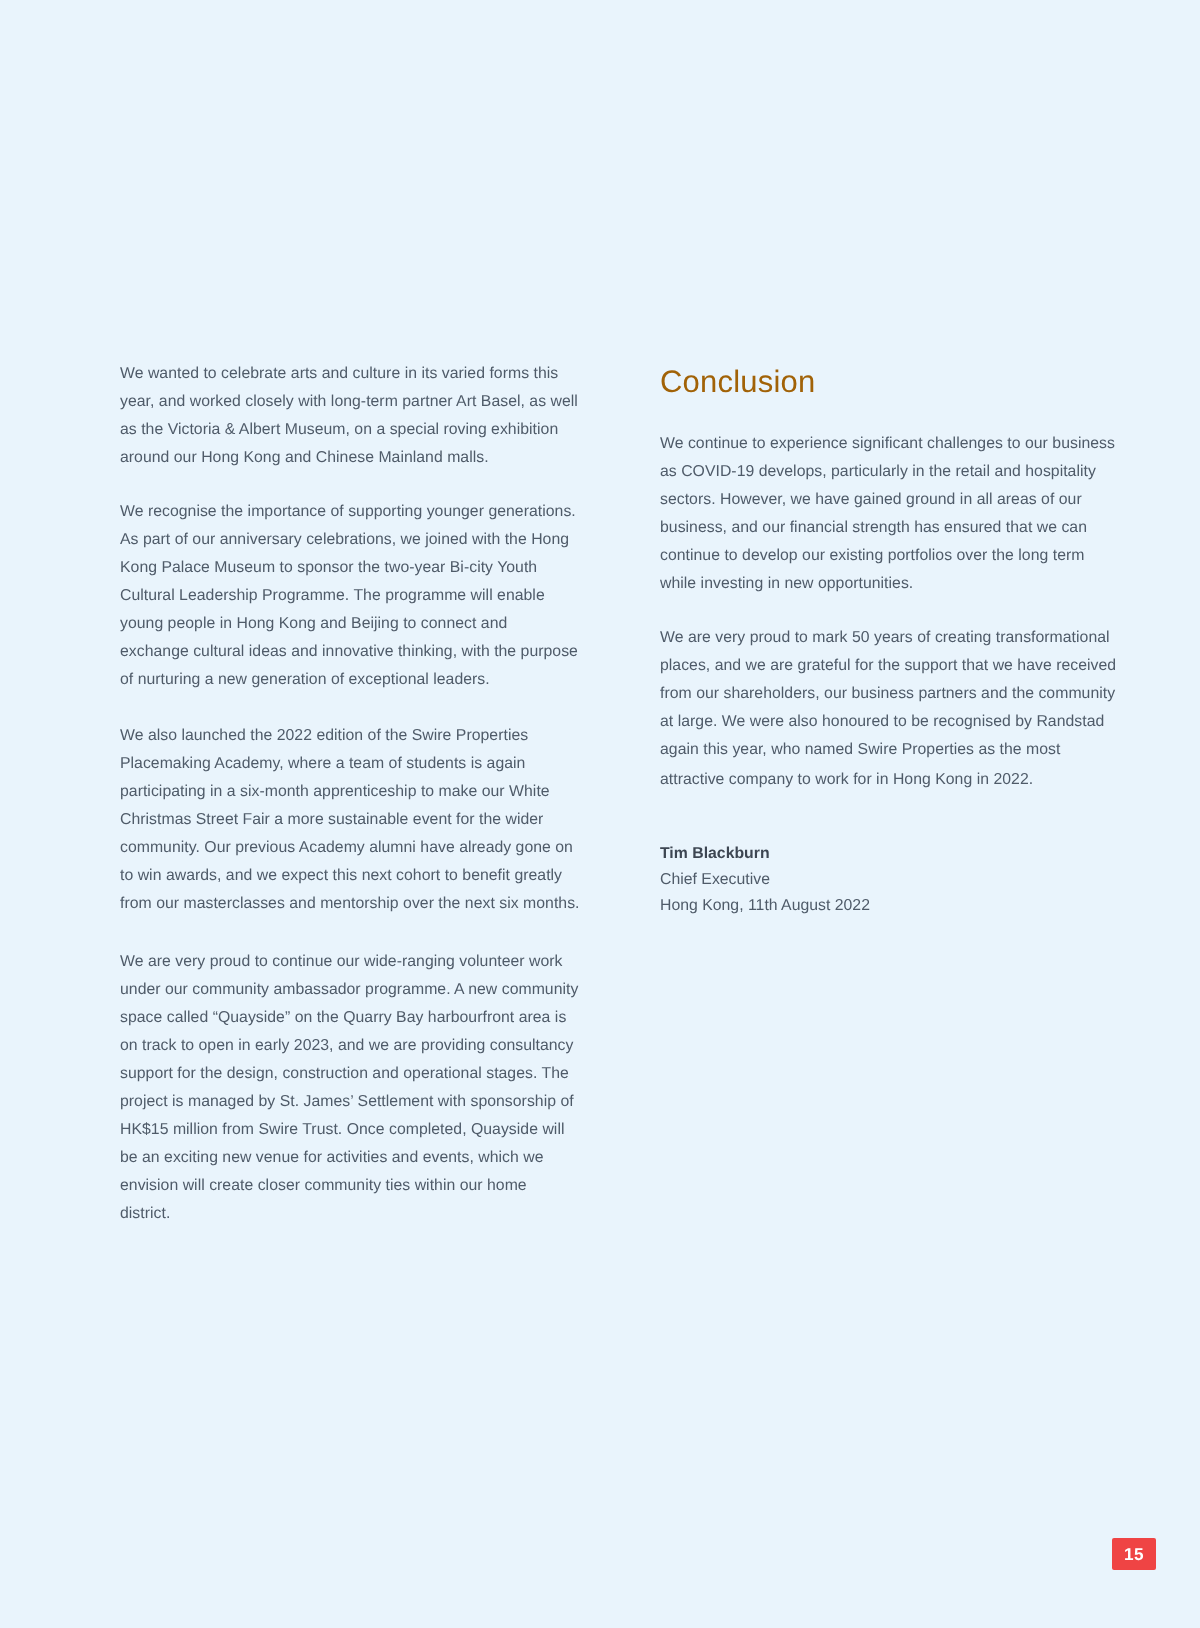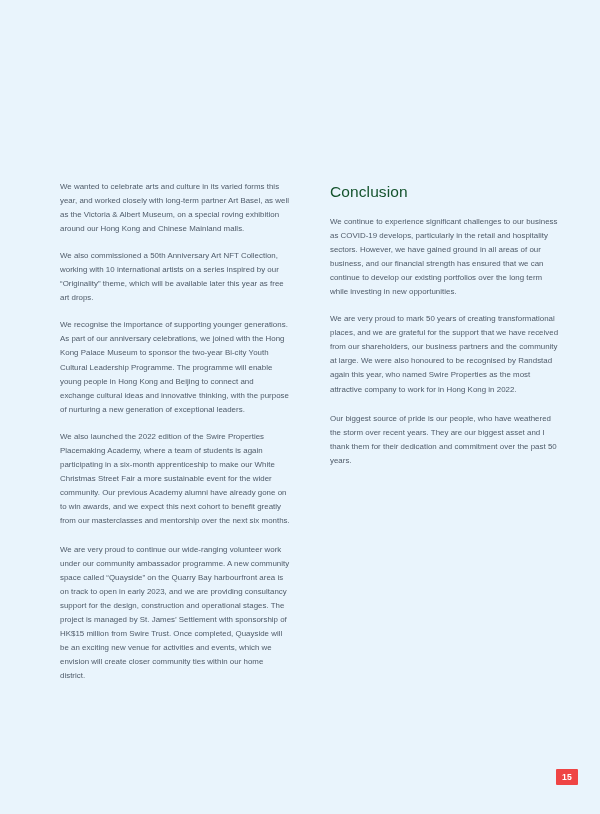--- a/index.html
+++ b/index.html
@@ -53,21 +53,21 @@
   p.body:last-child {
     margin-bottom: 0;
     margin-top: 15px;
   }
 
   h2.section-heading {
     margin: 0 0 14px 0;
     font-size: 15.5px;
     line-height: 19px;
     font-weight: 400;
-    color: #14532d;
+    color: #a16207;
     letter-spacing: 0.1px;
   }
 
   .signature {
     margin-top: 23px;
   }
 
   .signature .sig-name {
     font-size: 7.9px;
     line-height: 13.4px;
@@ -103,31 +103,34 @@
 </style>
 </head>
 <body>
 
 <div class="page">
 
   <div class="columns">
 
     <div class="col col-left">
       <p class="body">We wanted to celebrate arts and culture in its varied forms this year, and worked closely with long-term partner Art Basel, as well as the Victoria &amp; Albert Museum, on a special roving exhibition around our Hong Kong and Chinese Mainland malls.</p>
-      <p class="body">We also commissioned a 50th Anniversary Art NFT Collection, working with 10 international artists on a series inspired by our “Originality” theme, which will be available later this year as free art drops.</p>
       <p class="body">We recognise the importance of supporting younger generations. As part of our anniversary celebrations, we joined with the Hong Kong Palace Museum to sponsor the two-year Bi-city Youth Cultural Leadership Programme. The programme will enable young people in Hong Kong and Beijing to connect and exchange cultural ideas and innovative thinking, with the purpose of nurturing a new generation of exceptional leaders.</p>
       <p class="body">We also launched the 2022 edition of the Swire Properties Placemaking Academy, where a team of students is again participating in a six-month apprenticeship to make our White Christmas Street Fair a more sustainable event for the wider community. Our previous Academy alumni have already gone on to win awards, and we expect this next cohort to benefit greatly from our masterclasses and mentorship over the next six months.</p>
       <p class="body">We are very proud to continue our wide-ranging volunteer work under our community ambassador programme. A new community space called “Quayside” on the Quarry Bay harbourfront area is on track to open in early 2023, and we are providing consultancy support for the design, construction and operational stages. The project is managed by St. James’ Settlement with sponsorship of HK$15 million from Swire Trust. Once completed, Quayside will be an exciting new venue for activities and events, which we envision will create closer community ties within our home district.</p>
     </div>
 
     <div class="col col-right">
       <h2 class="section-heading">Conclusion</h2>
       <p class="body">We continue to experience significant challenges to our business as COVID-19 develops, particularly in the retail and hospitality sectors. However, we have gained ground in all areas of our business, and our financial strength has ensured that we can continue to develop our existing portfolios over the long term while investing in new opportunities.</p>
       <p class="body">We are very proud to mark 50 years of creating transformational places, and we are grateful for the support that we have received from our shareholders, our business partners and the community at large. We were also honoured to be recognised by Randstad again this year, who named Swire Properties as the most attractive company to work for in Hong Kong in 2022.</p>
-      <p class="body">Our biggest source of pride is our people, who have weathered the storm over recent years. They are our biggest asset and I thank them for their dedication and commitment over the past 50 years.</p>
 
+      <div class="signature">
+        <div class="sig-name">Tim Blackburn</div>
+        <div class="sig-line">Chief Executive</div>
+        <div class="sig-line">Hong Kong, 11th August 2022</div>
+      </div>
     </div>
 
   </div>
 
   <div class="page-number">15</div>
 
 </div>
 
 </body></html>

